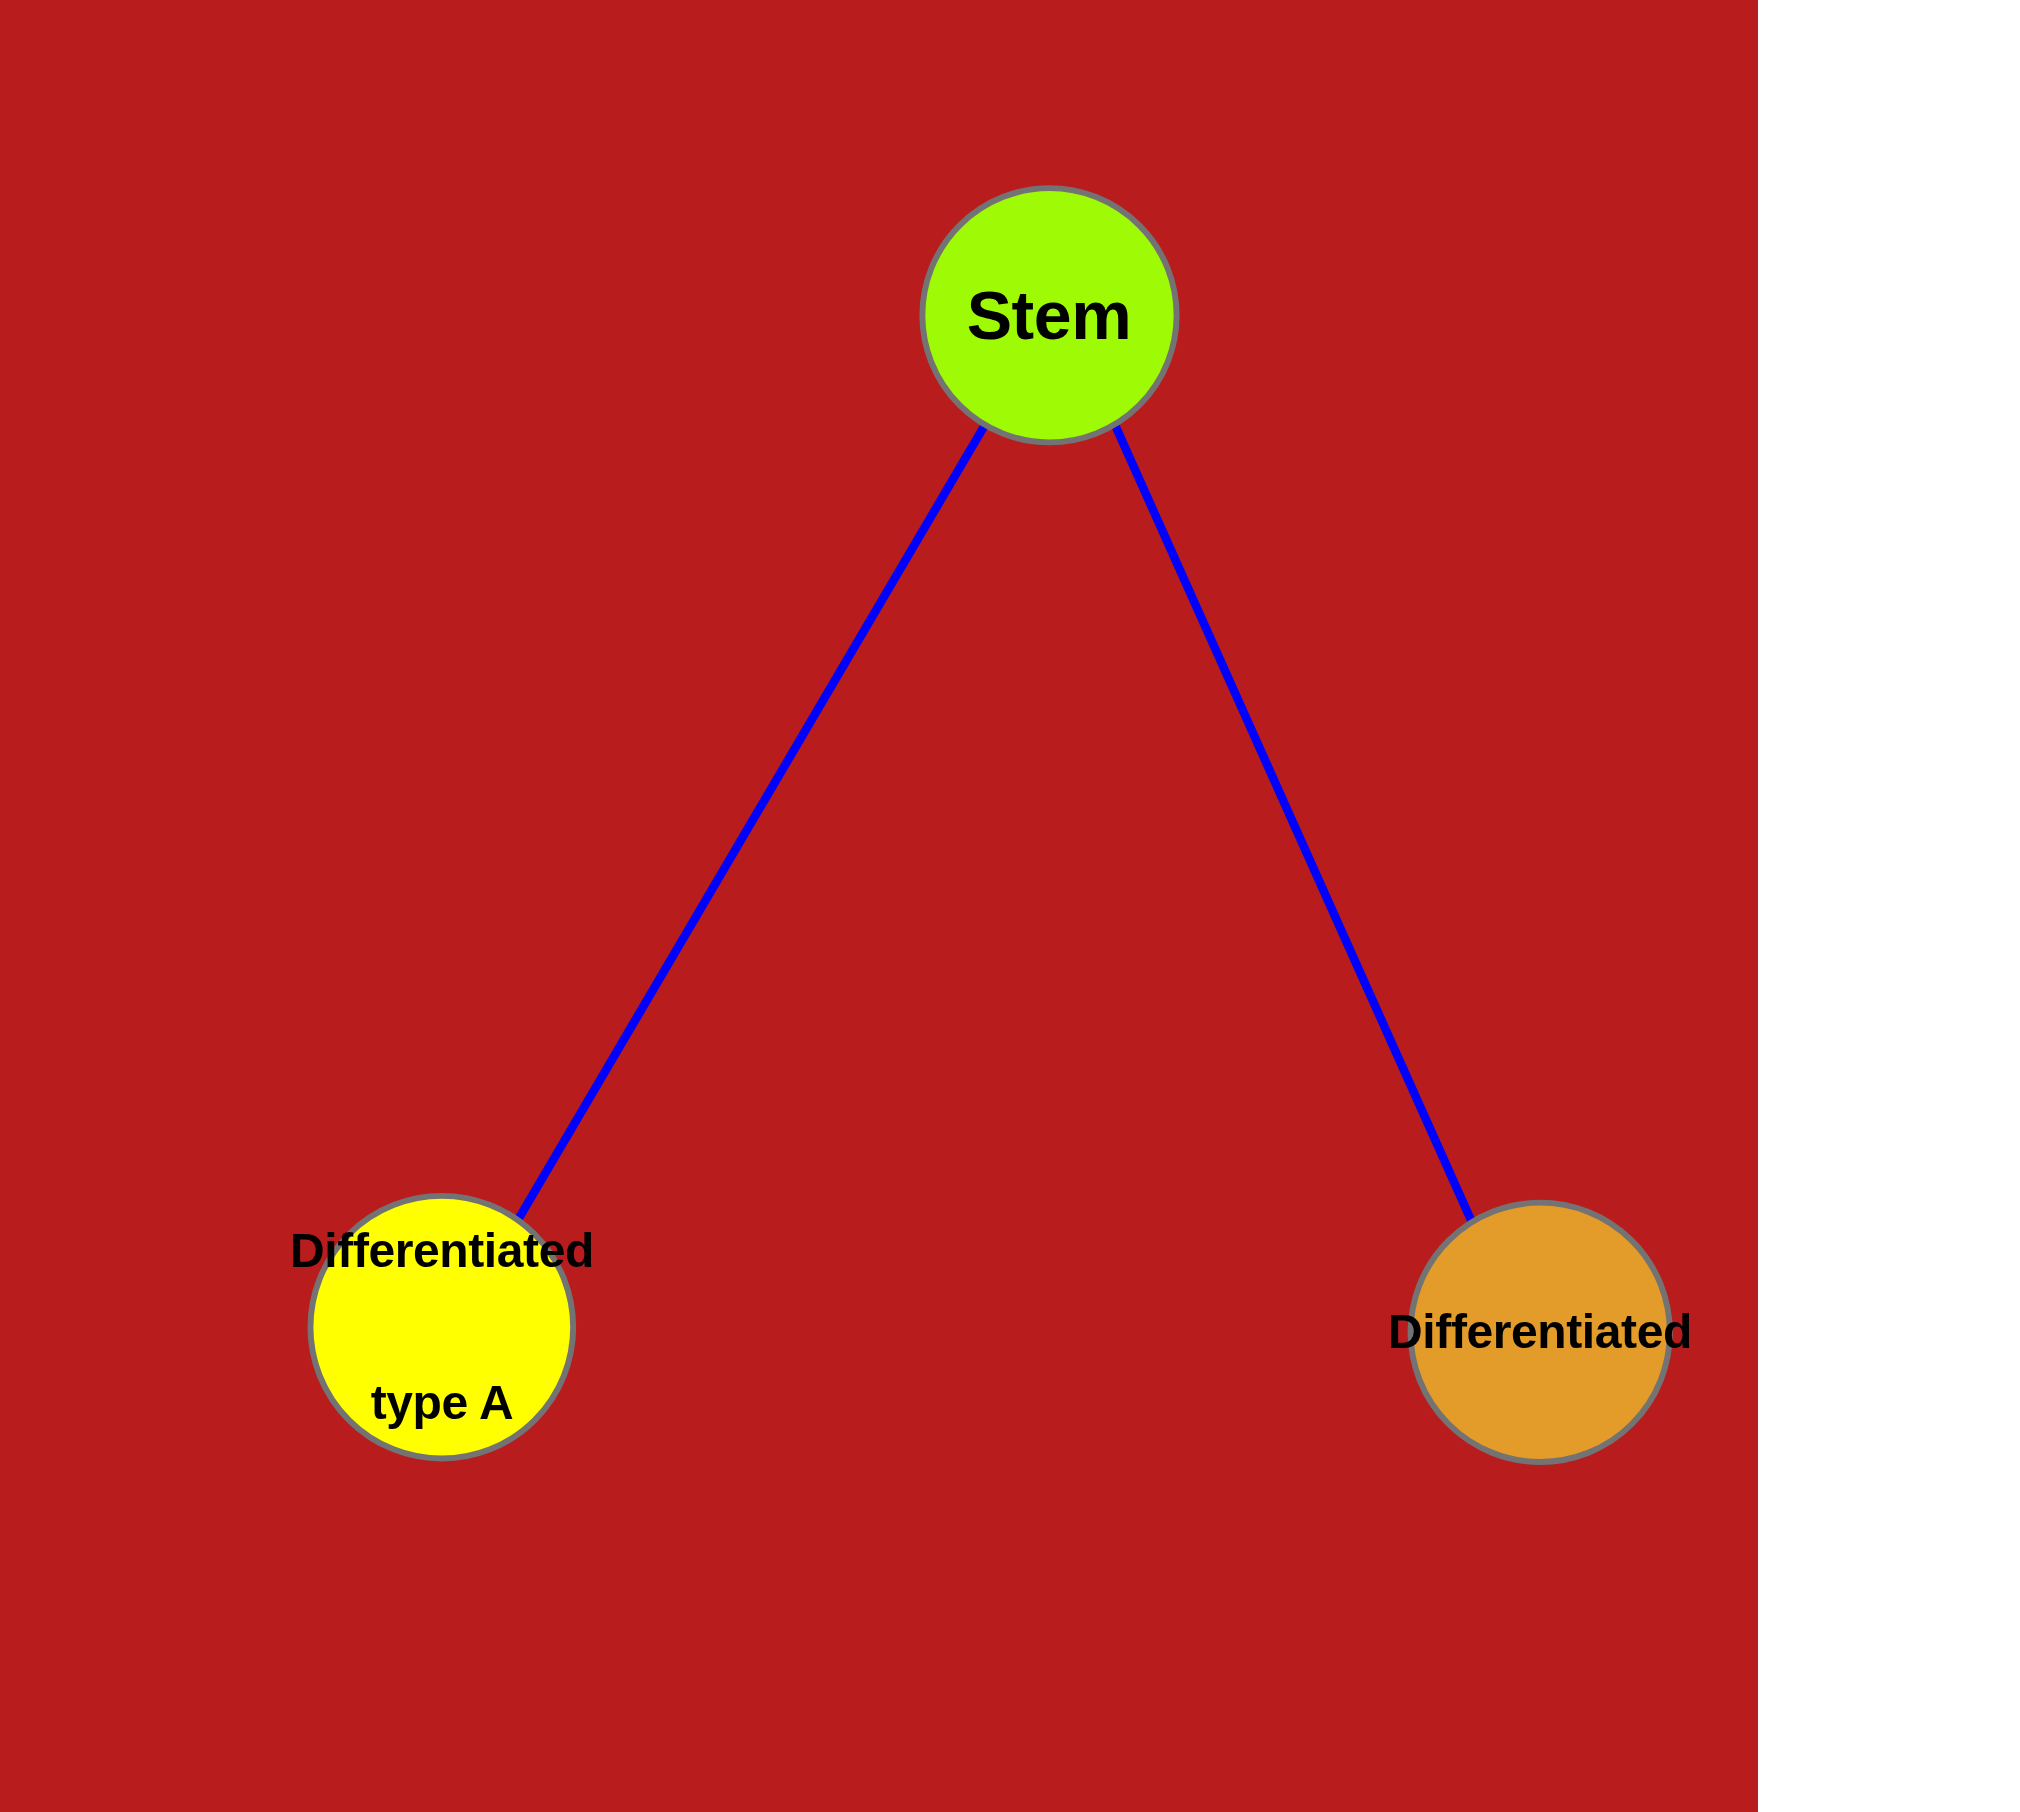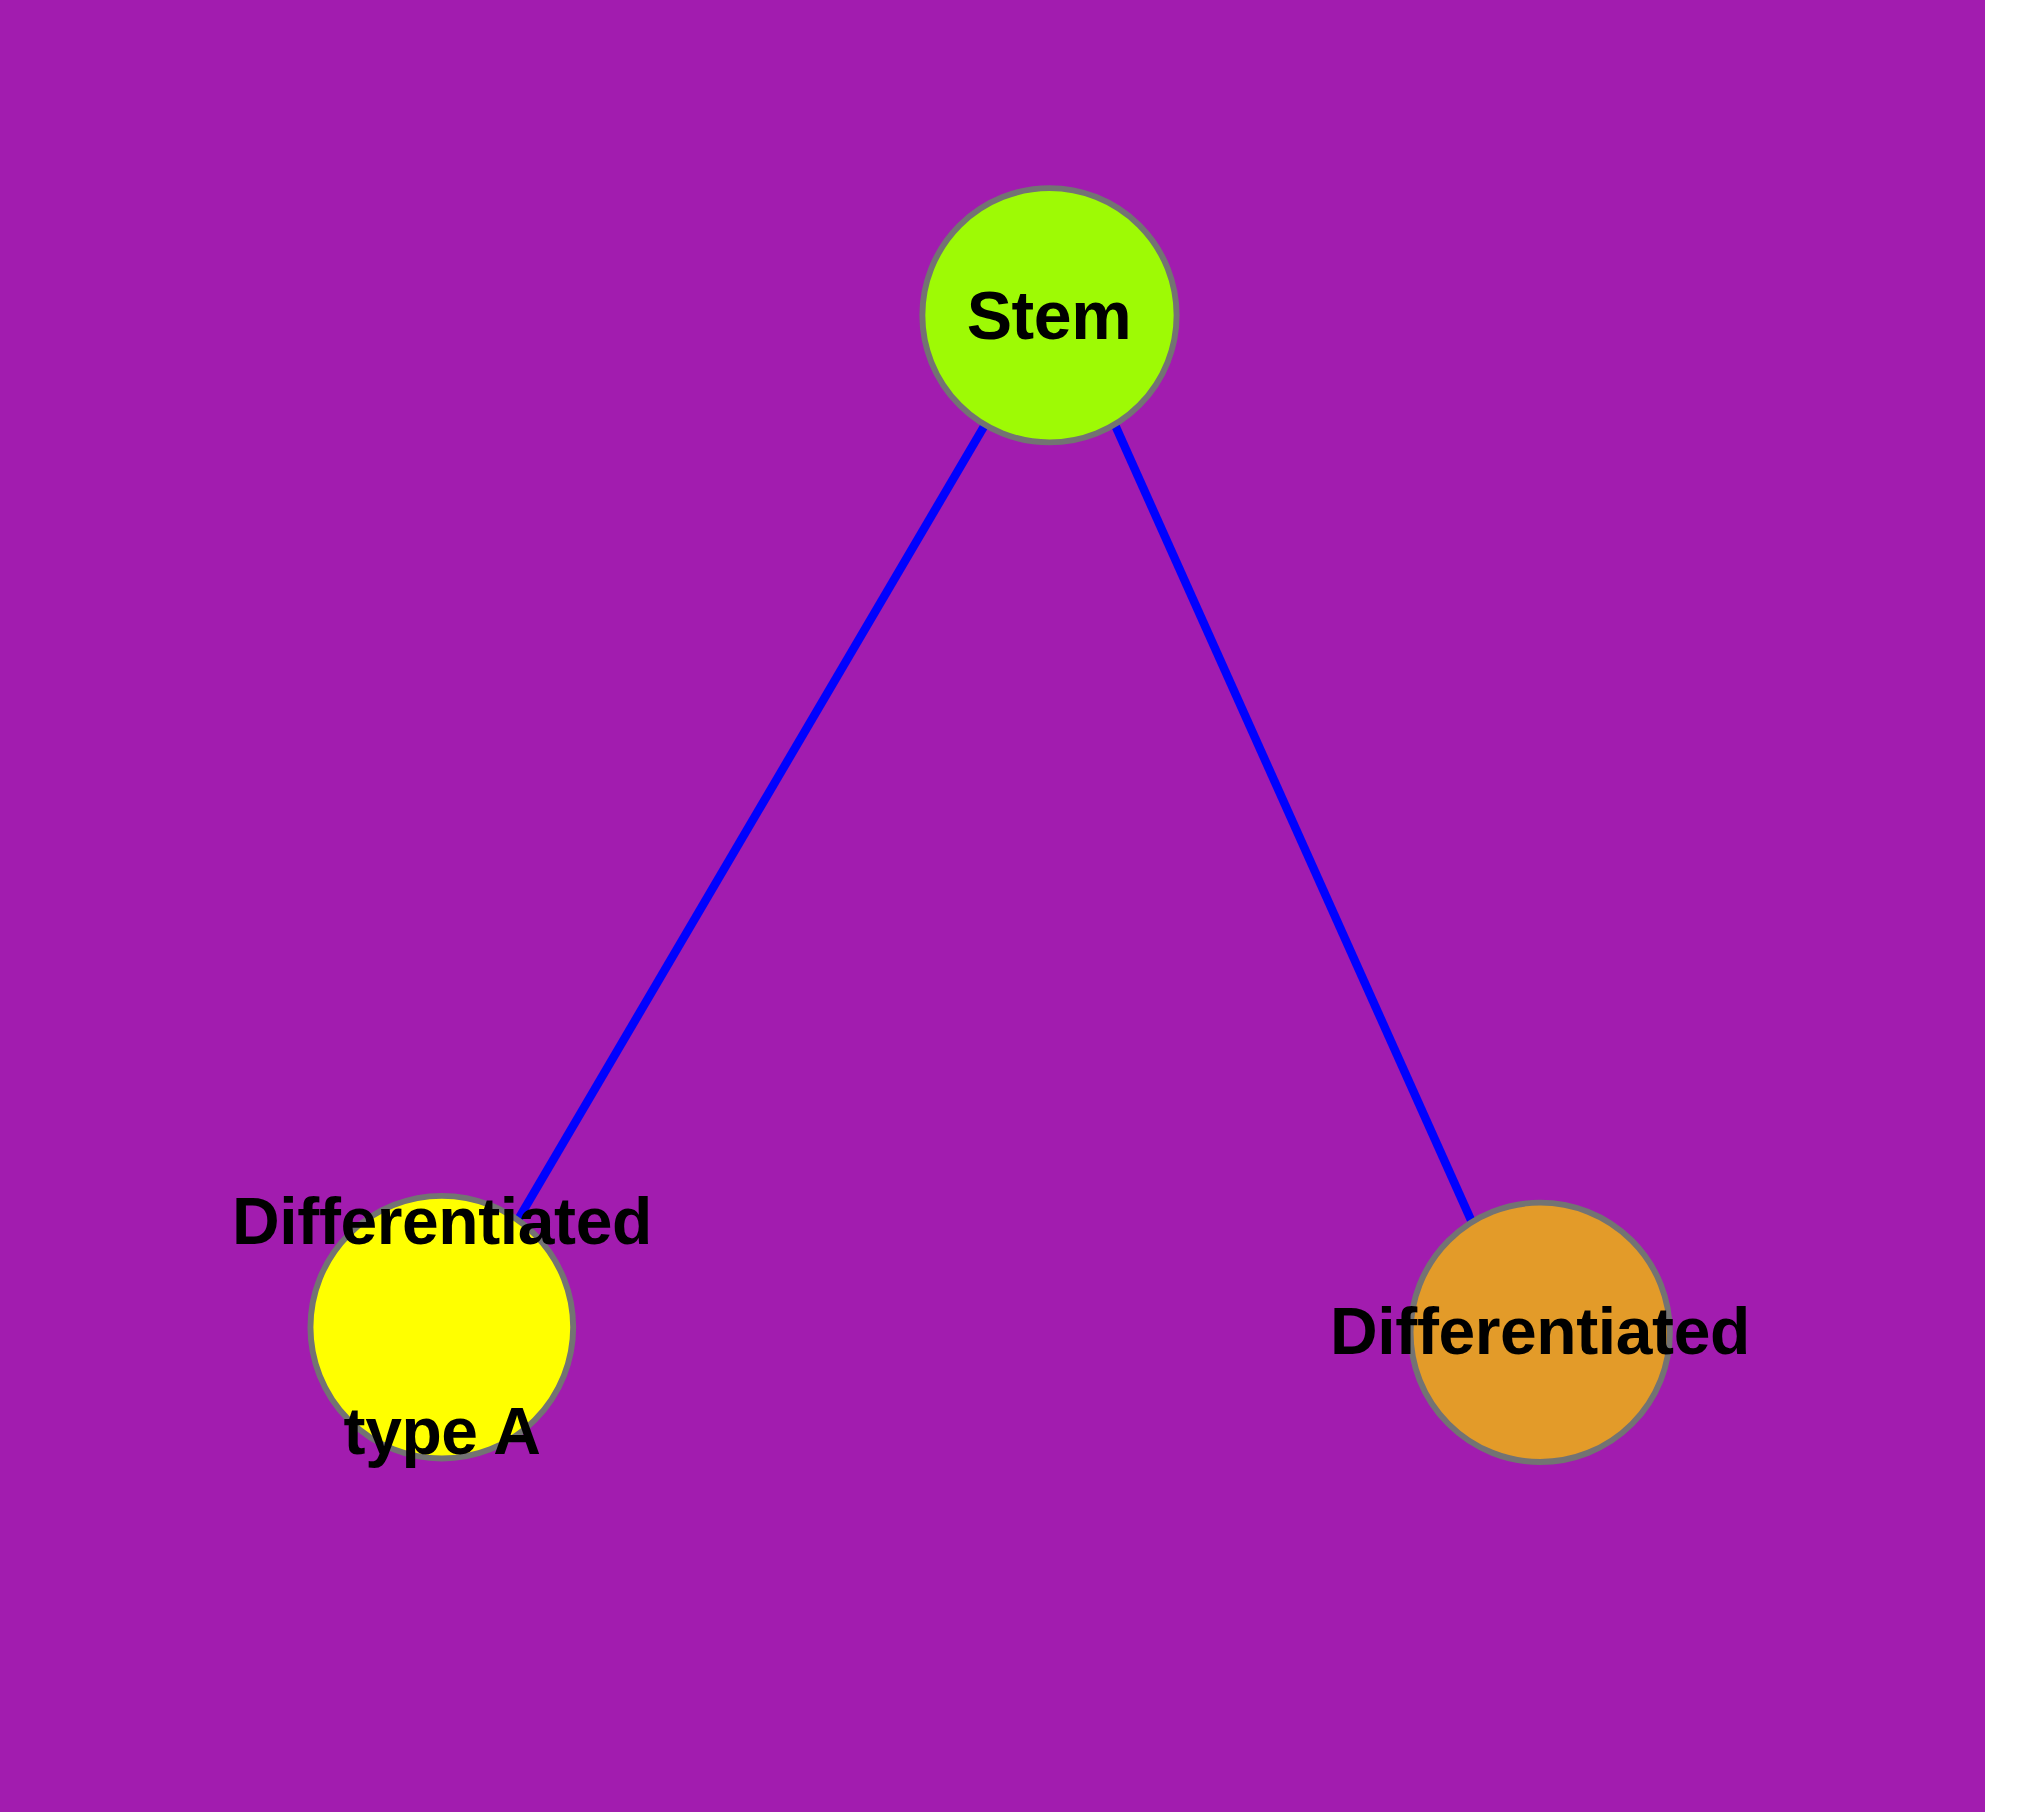--- a/index.html
+++ b/index.html
@@ -8,23 +8,23 @@
     padding: 0;
   }
   body {
     width: 2021px;
     height: 1812px;
     overflow: hidden;
     font-family: "Liberation Sans", sans-serif;
   }
   #graph-canvas {
     position: relative;
-    width: 1985px;
+    width: 1758px;
     height: 1812px;
-    background: #a21caf;
+    background: #b91c1c;
   }
   #graph-svg {
     position: absolute;
     left: 0;
     top: 0;
     width: 2021px;
     height: 1812px;
   }
   .node-label {
     position: absolute;
@@ -32,21 +32,21 @@
     font-family: "Liberation Sans", sans-serif;
     font-weight: bold;
     text-align: center;
     white-space: pre;
     line-height: 1.06;
     letter-spacing: -0.4px;
     transform: translate(-50%, -50%);
     pointer-events: none;
   }
   .node-label.one-line { font-size: 68px; }
-  .node-label.two-line { font-size: 66px; }
+  .node-label.two-line { font-size: 48px; }
 </style>
 </head>
 <body>
 
 <div id="graph-canvas">
 
   <svg id="graph-svg" viewBox="0 0 2384 2138" xmlns="http://www.w3.org/2000/svg">
 
     <g>
       <line class="graph-edge" x1="1162" y1="501" x2="611" y2="1439" stroke="#0000ff" stroke-width="10" stroke-linecap="butt"></line>

